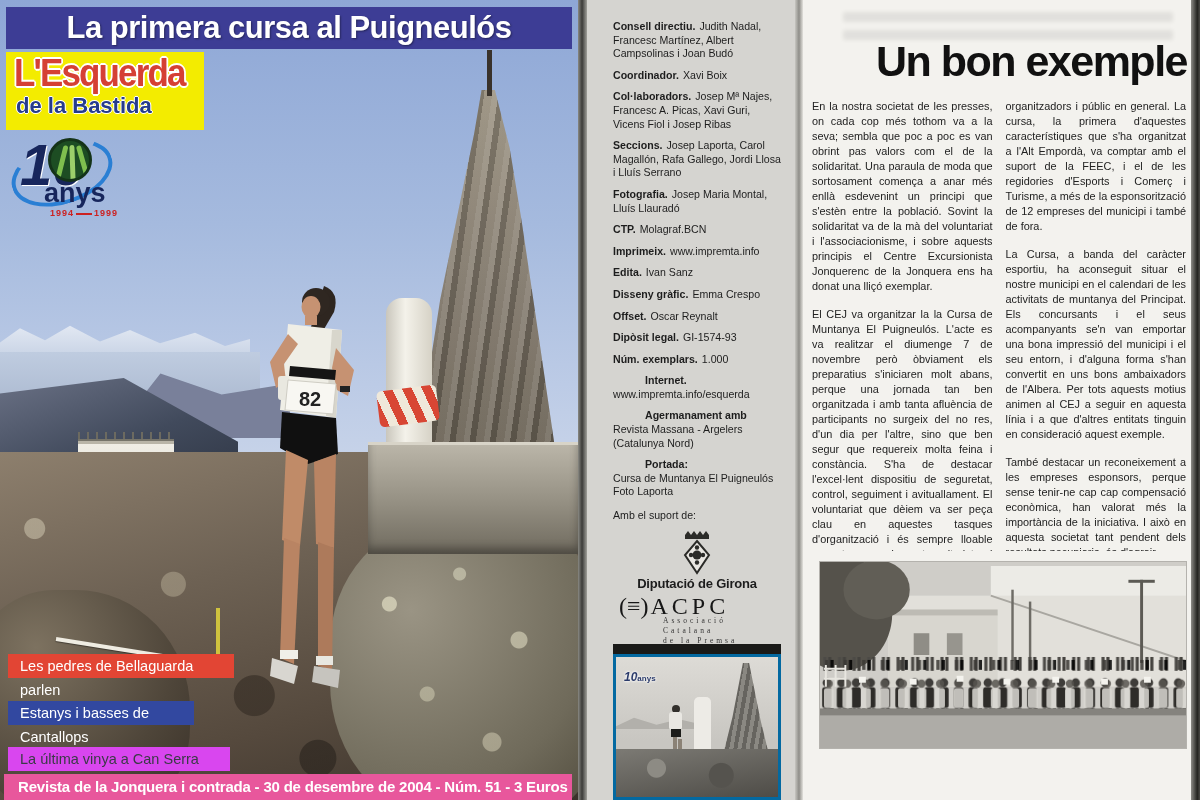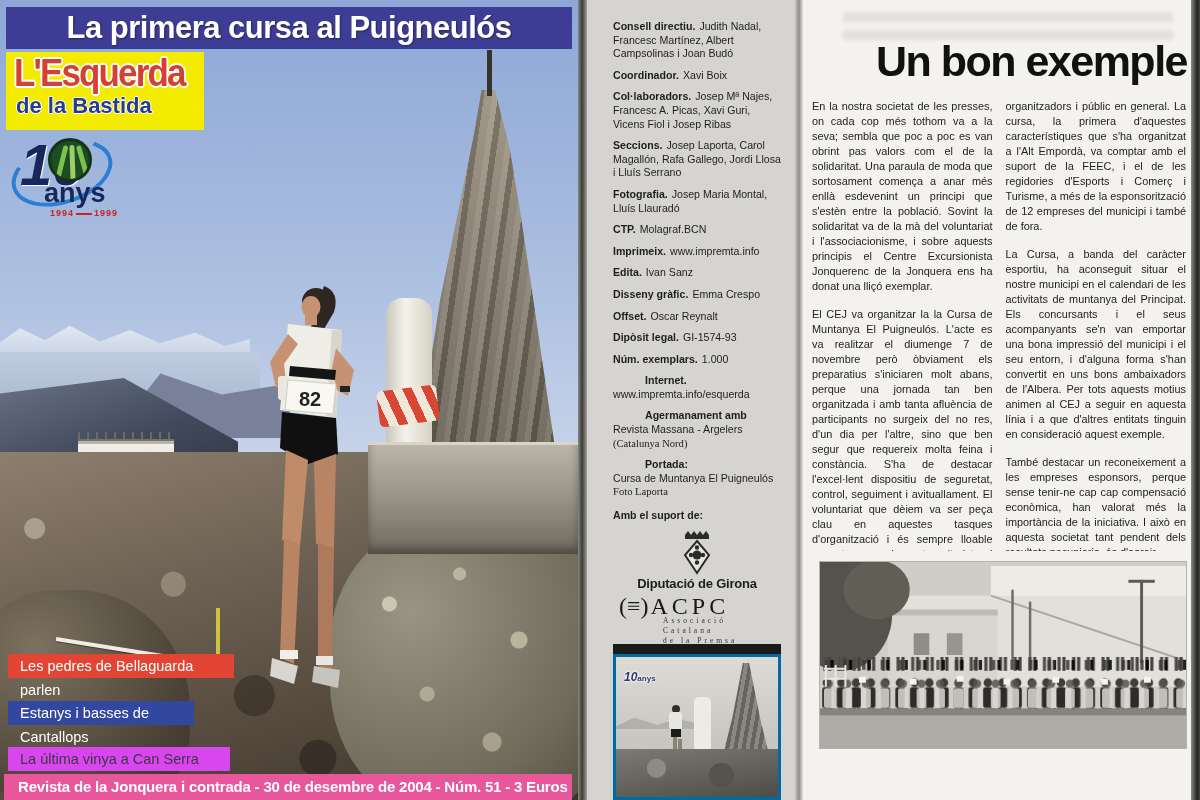--- a/index.html
+++ b/index.html
@@ -100,22 +100,22 @@
   .seam1{position:absolute;left:578px;top:0;width:9px;height:800px;background:linear-gradient(90deg,#8a8a84,#3b3b38 45%,#a0a09a);}
   .seam2{position:absolute;left:795px;top:0;width:8px;height:800px;background:linear-gradient(90deg,#c7c6c1,#8e8d88 50%,#e2e1dc);}
   .redge{position:absolute;left:1191px;top:0;width:9px;height:800px;background:linear-gradient(90deg,#8c8b86,#23231f 70%,#4a4945);}
 
   
   .credits{position:absolute;left:587px;top:0;width:208px;height:800px;background:#d5d4d0;padding:20px 14px 0 26px;
       color:#1d1d1d;font-size:10.6px;line-height:13.6px;}
   .entry{margin-bottom:8px;}
   .entry .lbl{font-weight:bold;margin-right:4px;}
   .entry.stacked .lbl{display:block;margin-right:0;padding-left:32px;}
-  .entry .val2{display:block;font-family:Liberation Serif, serif;}
-  .support{font-weight:bold;margin:10px 0 6px;}
+  .entry .val2{display:block;}
+  .support{font-weight:normal;margin:10px 0 6px;}
   .crest{display:block;margin:2px auto 2px;}
   .dipu-name{font-weight:bold;font-size:13px;text-align:center;margin-bottom:10px;letter-spacing:-.2px;}
   .acpc{font-family:"Liberation Serif",serif;color:#171717;margin-left:6px;}
   .acpc-top{font-size:24px;letter-spacing:4px;}
   .acpc-top .sym{letter-spacing:0;margin-right:2px;}
   .acpc-lines{margin:2px 0 10px 44px;font-size:7.5px;letter-spacing:3px;line-height:10px;color:#333;}
   .mini-wrap{position:absolute;left:26px;top:644px;width:168px;height:156px;}
   .mini-bar{height:10px;background:#1a1a18;}
   .mini-photo{position:relative;height:146px;background:#d2d0cb;overflow:hidden;border:3px solid #0369a1;}
   .mp-sky{position:absolute;inset:0;background:linear-gradient(180deg,#dddbd6,#c8c6c1 60%);}

